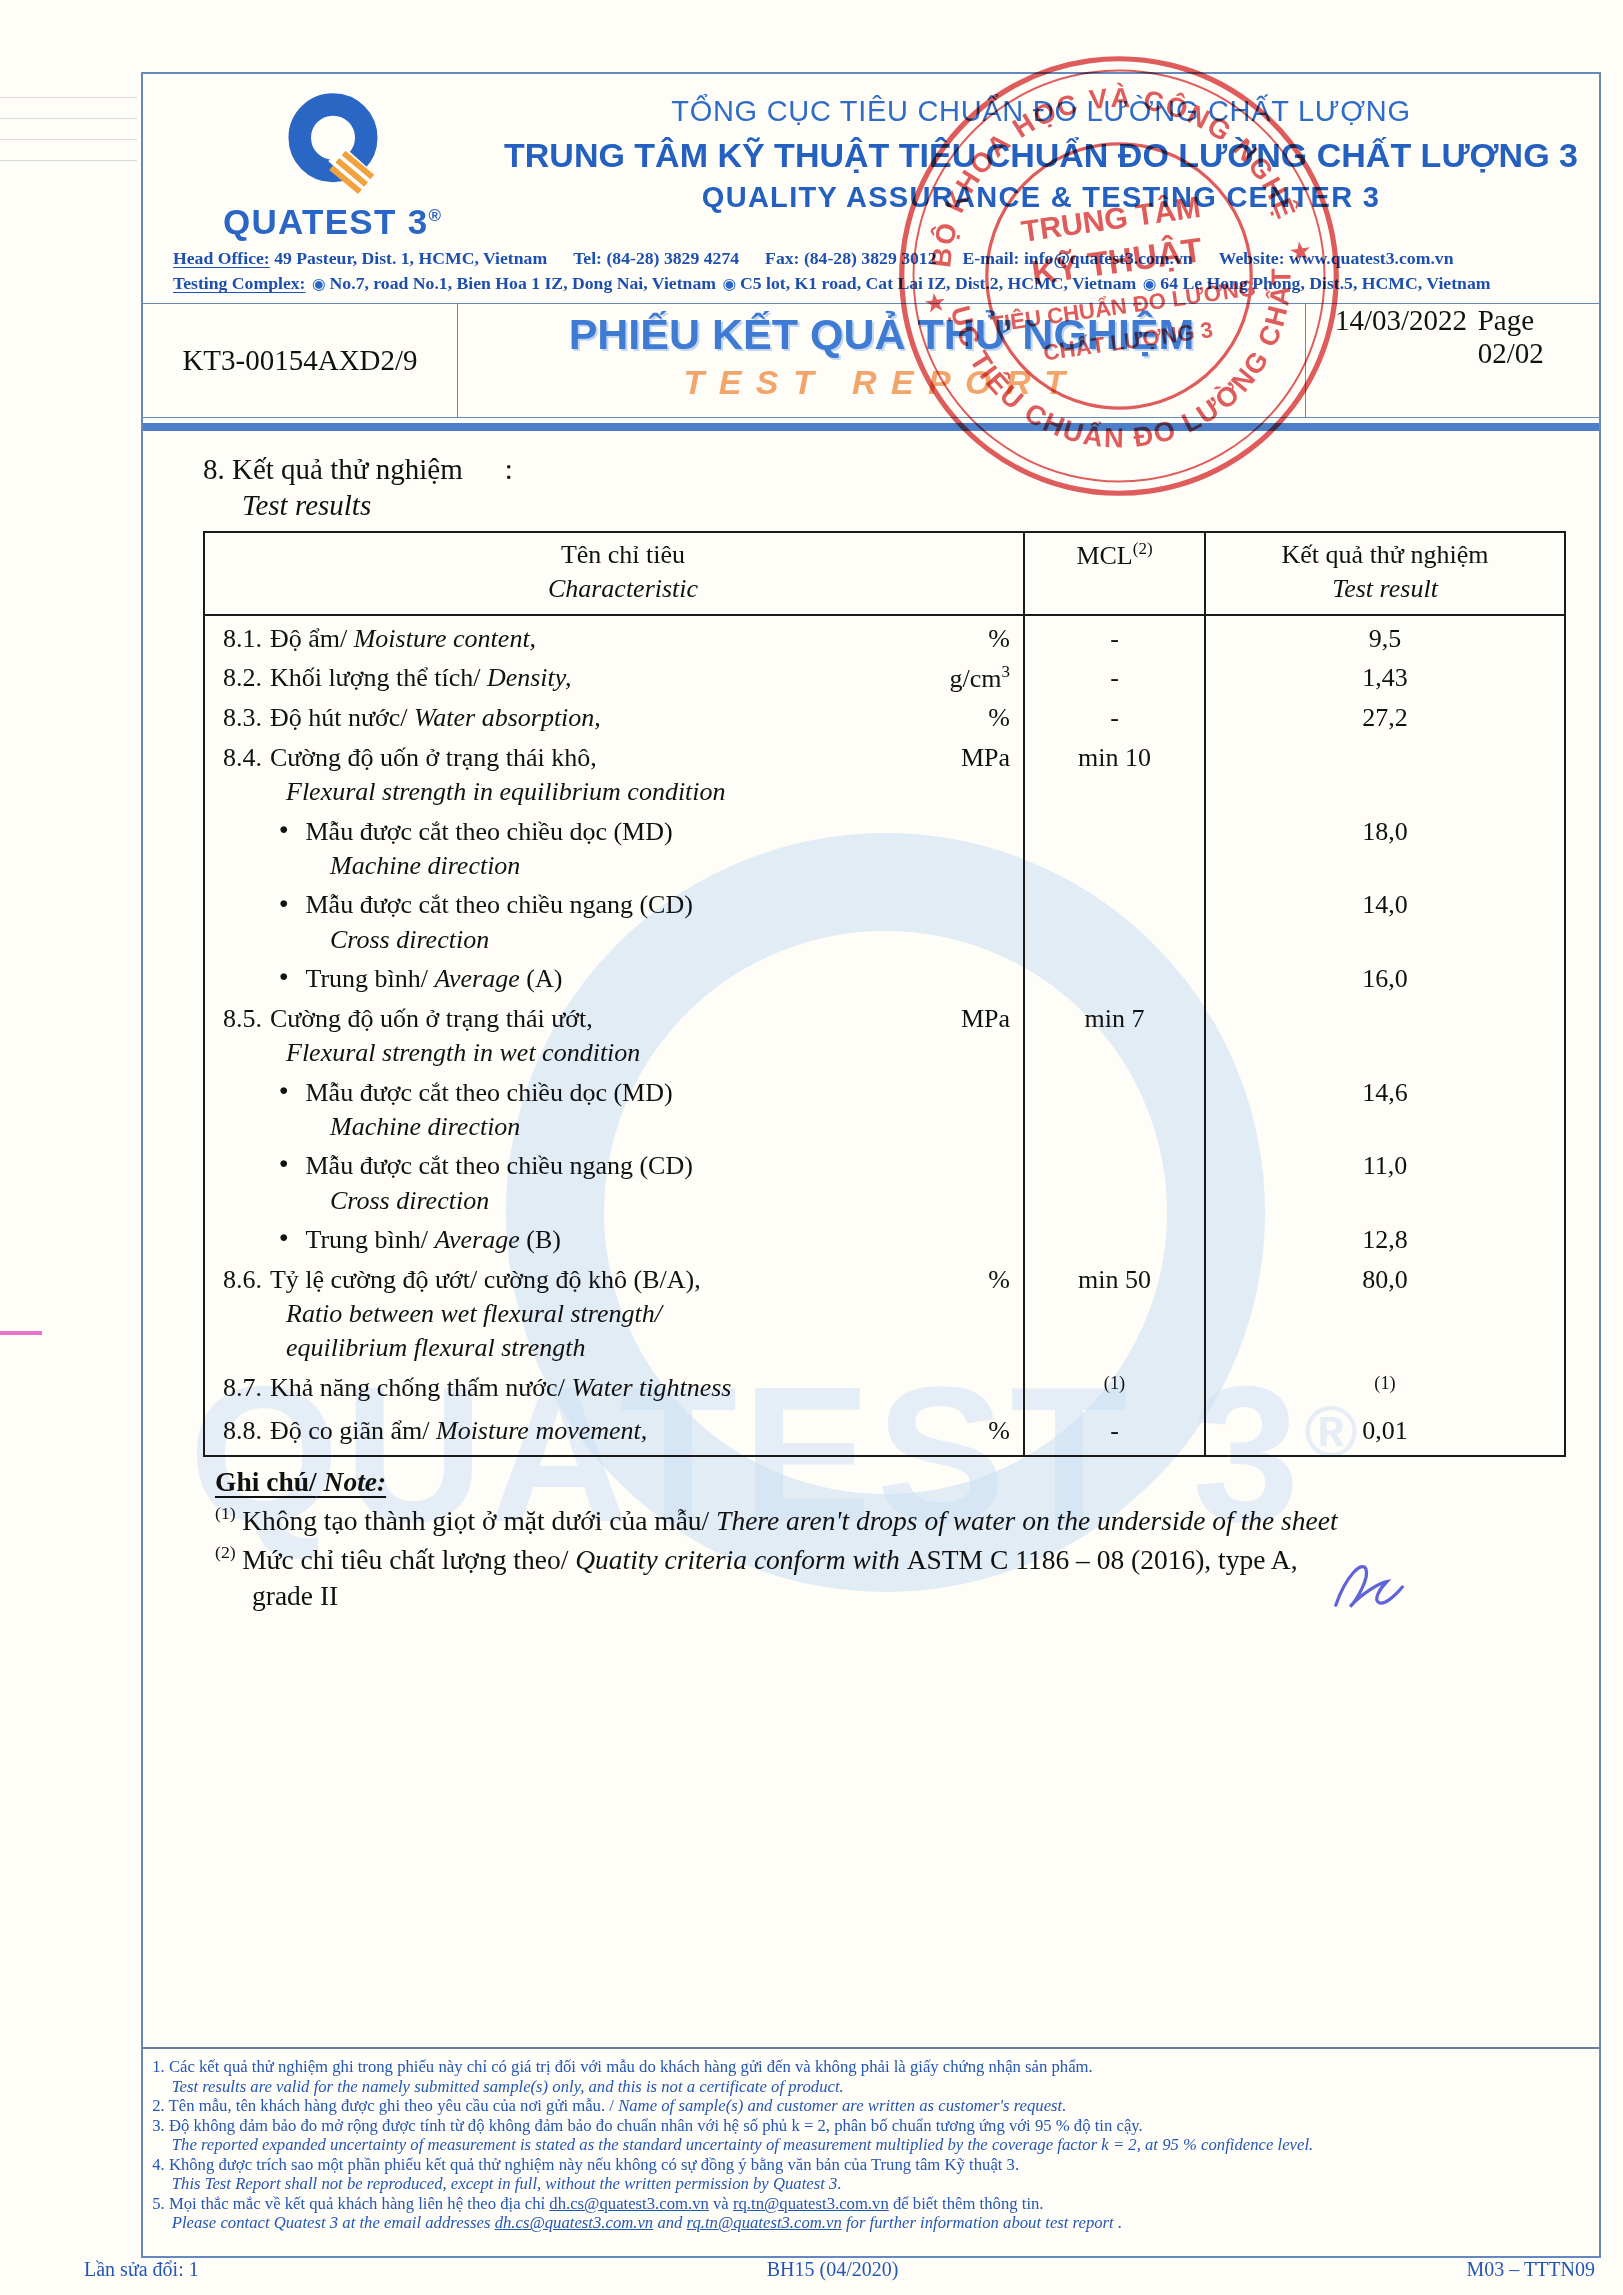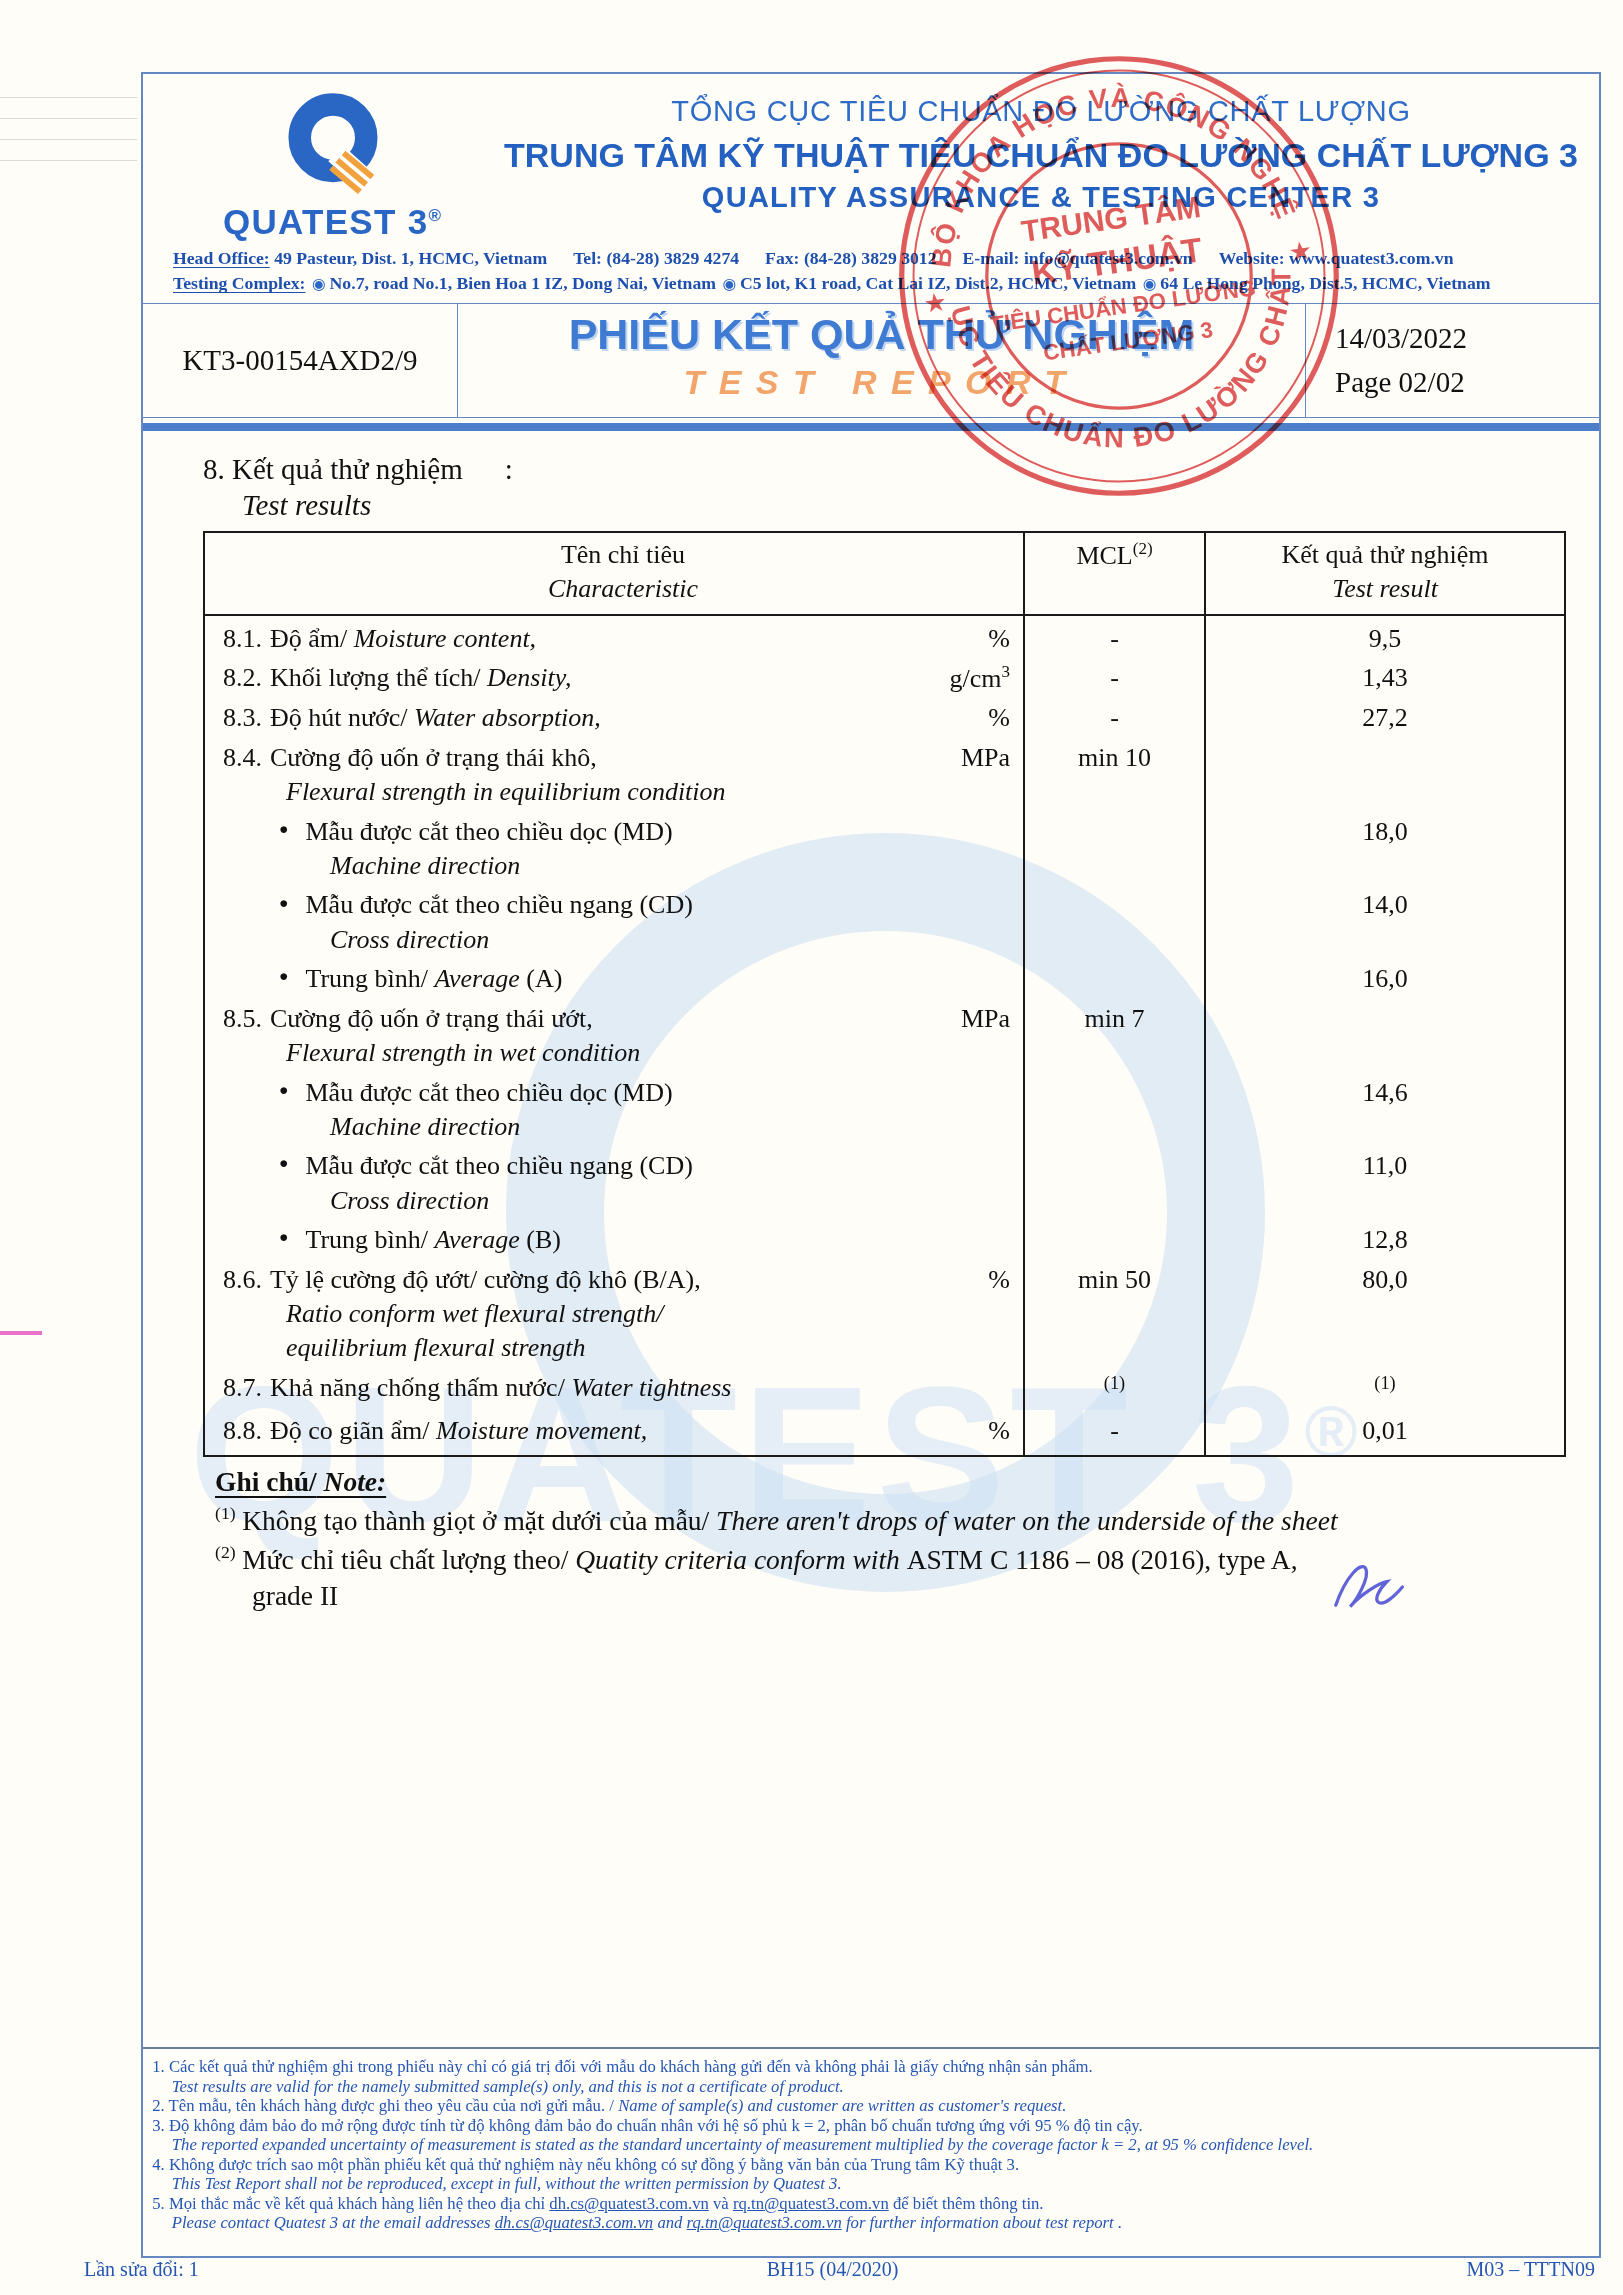--- a/index.html
+++ b/index.html
@@ -41,21 +41,21 @@
 
   
   .band{display:grid;grid-template-columns:315px 848px 1fr;height:113px;
     border-top:1.3px solid #6688c0;border-bottom:1.3px solid #6688c0;position:relative;z-index:2;}
   .band-left{display:flex;align-items:center;justify-content:center;font-size:29px;border-right:1.3px solid #6688c0;}
   .band-center{text-align:center;padding-top:6.5px;border-right:1.3px solid #6688c0;}
   .title-vn{font-family:"Liberation Sans","DejaVu Sans",sans-serif;font-size:43px;font-weight:800;color:#3f7bd3;
     text-shadow:2px 2px 0 #c3d7f0;}
   .title-en{font-family:"Liberation Sans","DejaVu Sans",sans-serif;font-size:34px;font-weight:700;font-style:italic;
     color:#f2a56a;letter-spacing:14.4px;margin-top:3.9px;}
-  .band-right{display:flex;flex-direction:column;justify-content:center;padding-left:29px;font-size:29px;gap:10.5px;}
+  .band-right{display:flex;flex-direction:row;padding-left:29px;font-size:29px;gap:10.5px;}
   .thick-rule{height:7.9px;background:#4d7ec9;margin-top:5.2px;position:relative;z-index:2;}
 
   
   .content{position:relative;z-index:2;padding:22px 33px 0 60px;}
   .sec-head{font-size:29px;}
   .sec-colon{margin-left:42px;}
   .sec-sub{font-style:italic;font-size:29px;margin:2.6px 0 9.2px 39px;}
 
   .tbl{display:grid;grid-template-columns:818px 183px auto;border:2px solid #1a1a1a;font-size:26px;background:transparent;}
   .cell{line-height:1.32;padding-top:5.2px;}
@@ -259,21 +259,21 @@
               <div class="txt"><span class="blt">●</span><span>Trung bình/ </span><span class="it">Average</span><span> (B)</span></div>
             </div>
           </div>
           <div class="cell c2 c2col"></div>
           <div class="cell c3"><span>12,8</span></div>
           <div class="cell c1">
             <div class="l1">
               <div class="txt"><span class="num">8.6.</span><span>Tỷ lệ cường độ ướt/ cường độ khô (B/A),</span></div>
               <span class="unit">%</span>
             </div>
-            <div class="sub it">Ratio conform wet flexural strength/</div>
+            <div class="sub it">Ratio between wet flexural strength/</div>
             <div class="sub it">equilibrium flexural strength</div>
           </div>
           <div class="cell c2 c2col"><span>min 50</span></div>
           <div class="cell c3"><span>80,0</span></div>
           <div class="cell c1">
             <div class="l1">
               <div class="txt"><span class="num">8.7.</span><span>Khả năng chống thấm nước/ </span><span class="it">Water tightness</span></div>
             </div>
           </div>
           <div class="cell c2 c2col"><span class="supv">(1)</span></div>

